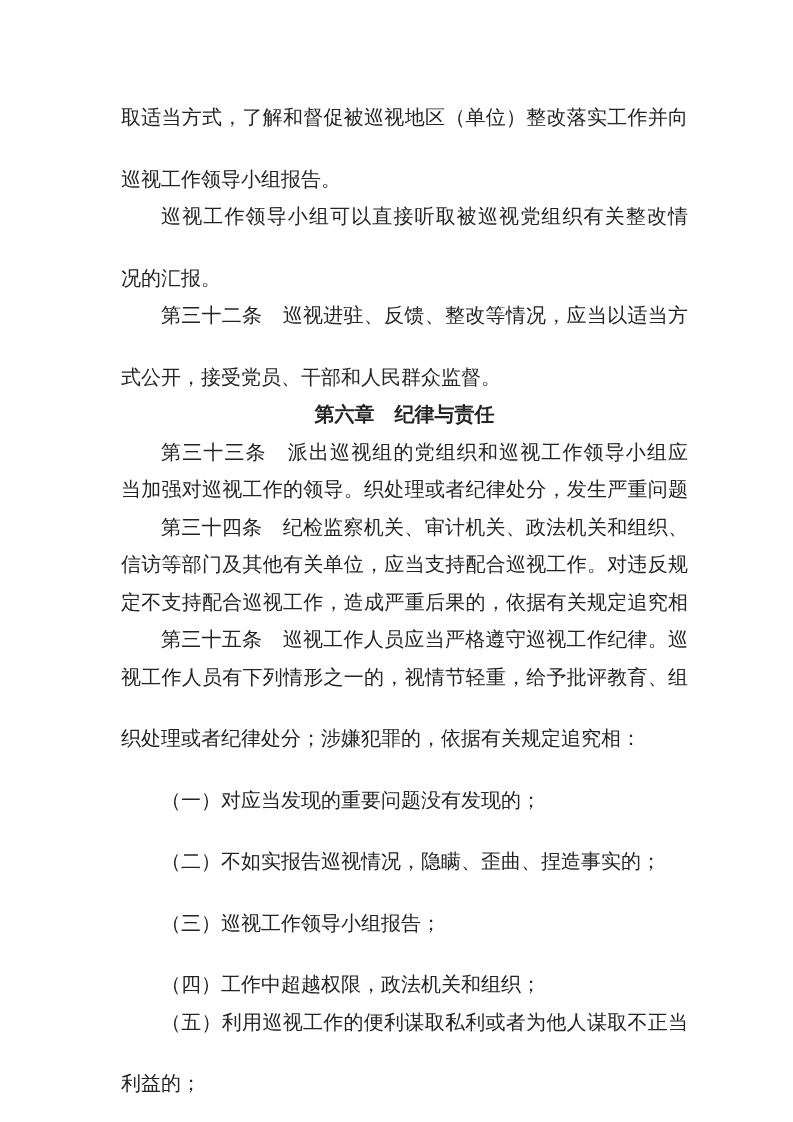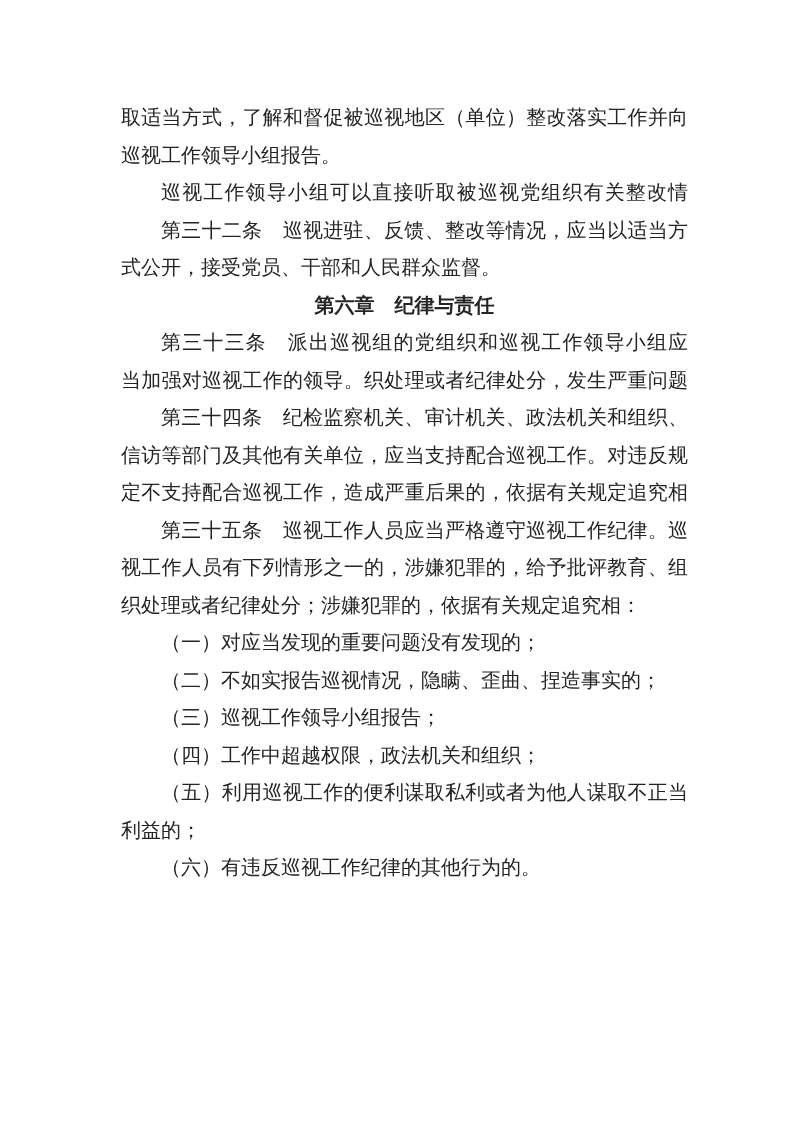--- a/index.html
+++ b/index.html
@@ -26,49 +26,51 @@
   }
   .ln {
     height: 37.5px;
     white-space: nowrap;
     text-align: justify;
     text-align-last: justify;
     text-justify: inter-character;
   }
   .ln.end {
     text-align-last: left;
+    margin-top: 24px;
   }
   .ln.ind {
     padding-left: 40px;
   }
   .heading {
     height: 37.5px;
     white-space: nowrap;
     text-align: center;
     font-weight: bold;
   }
 </style>
 </head>
 <body>
 
 <div class="page">
   <div class="content">
     <div class="ln">取适当方式，了解和督促被巡视地区（单位）整改落实工作并向</div>
     <div class="ln end">巡视工作领导小组报告。</div>
     <div class="ln ind">巡视工作领导小组可以直接听取被巡视党组织有关整改情</div>
+    <div class="ln end">况的汇报。</div>
     <div class="ln ind">第三十二条　巡视进驻、反馈、整改等情况，应当以适当方</div>
     <div class="ln end">式公开，接受党员、干部和人民群众监督。</div>
     <div class="heading">第六章　纪律与责任</div>
     <div class="ln ind">第三十三条　派出巡视组的党组织和巡视工作领导小组应</div>
     <div class="ln">当加强对巡视工作的领导。织处理或者纪律处分，发生严重问题</div>
     <div class="ln ind">第三十四条　纪检监察机关、审计机关、政法机关和组织、</div>
     <div class="ln">信访等部门及其他有关单位，应当支持配合巡视工作。对违反规</div>
     <div class="ln">定不支持配合巡视工作，造成严重后果的，依据有关规定追究相</div>
     <div class="ln ind">第三十五条　巡视工作人员应当严格遵守巡视工作纪律。巡</div>
-    <div class="ln">视工作人员有下列情形之一的，涉嫌犯罪的，给予批评教育、组</div>
+    <div class="ln">视工作人员有下列情形之一的，视情节轻重，给予批评教育、组</div>
     <div class="ln end">织处理或者纪律处分；涉嫌犯罪的，依据有关规定追究相：</div>
     <div class="ln ind end">（一）对应当发现的重要问题没有发现的；</div>
     <div class="ln ind end">（二）不如实报告巡视情况，隐瞒、歪曲、捏造事实的；</div>
     <div class="ln ind end">（三）巡视工作领导小组报告；</div>
     <div class="ln ind end">（四）工作中超越权限，政法机关和组织；</div>
     <div class="ln ind">（五）利用巡视工作的便利谋取私利或者为他人谋取不正当</div>
     <div class="ln end">利益的；</div>
     <div class="ln ind end">（六）有违反巡视工作纪律的其他行为的。</div>
   </div>
 </div>

